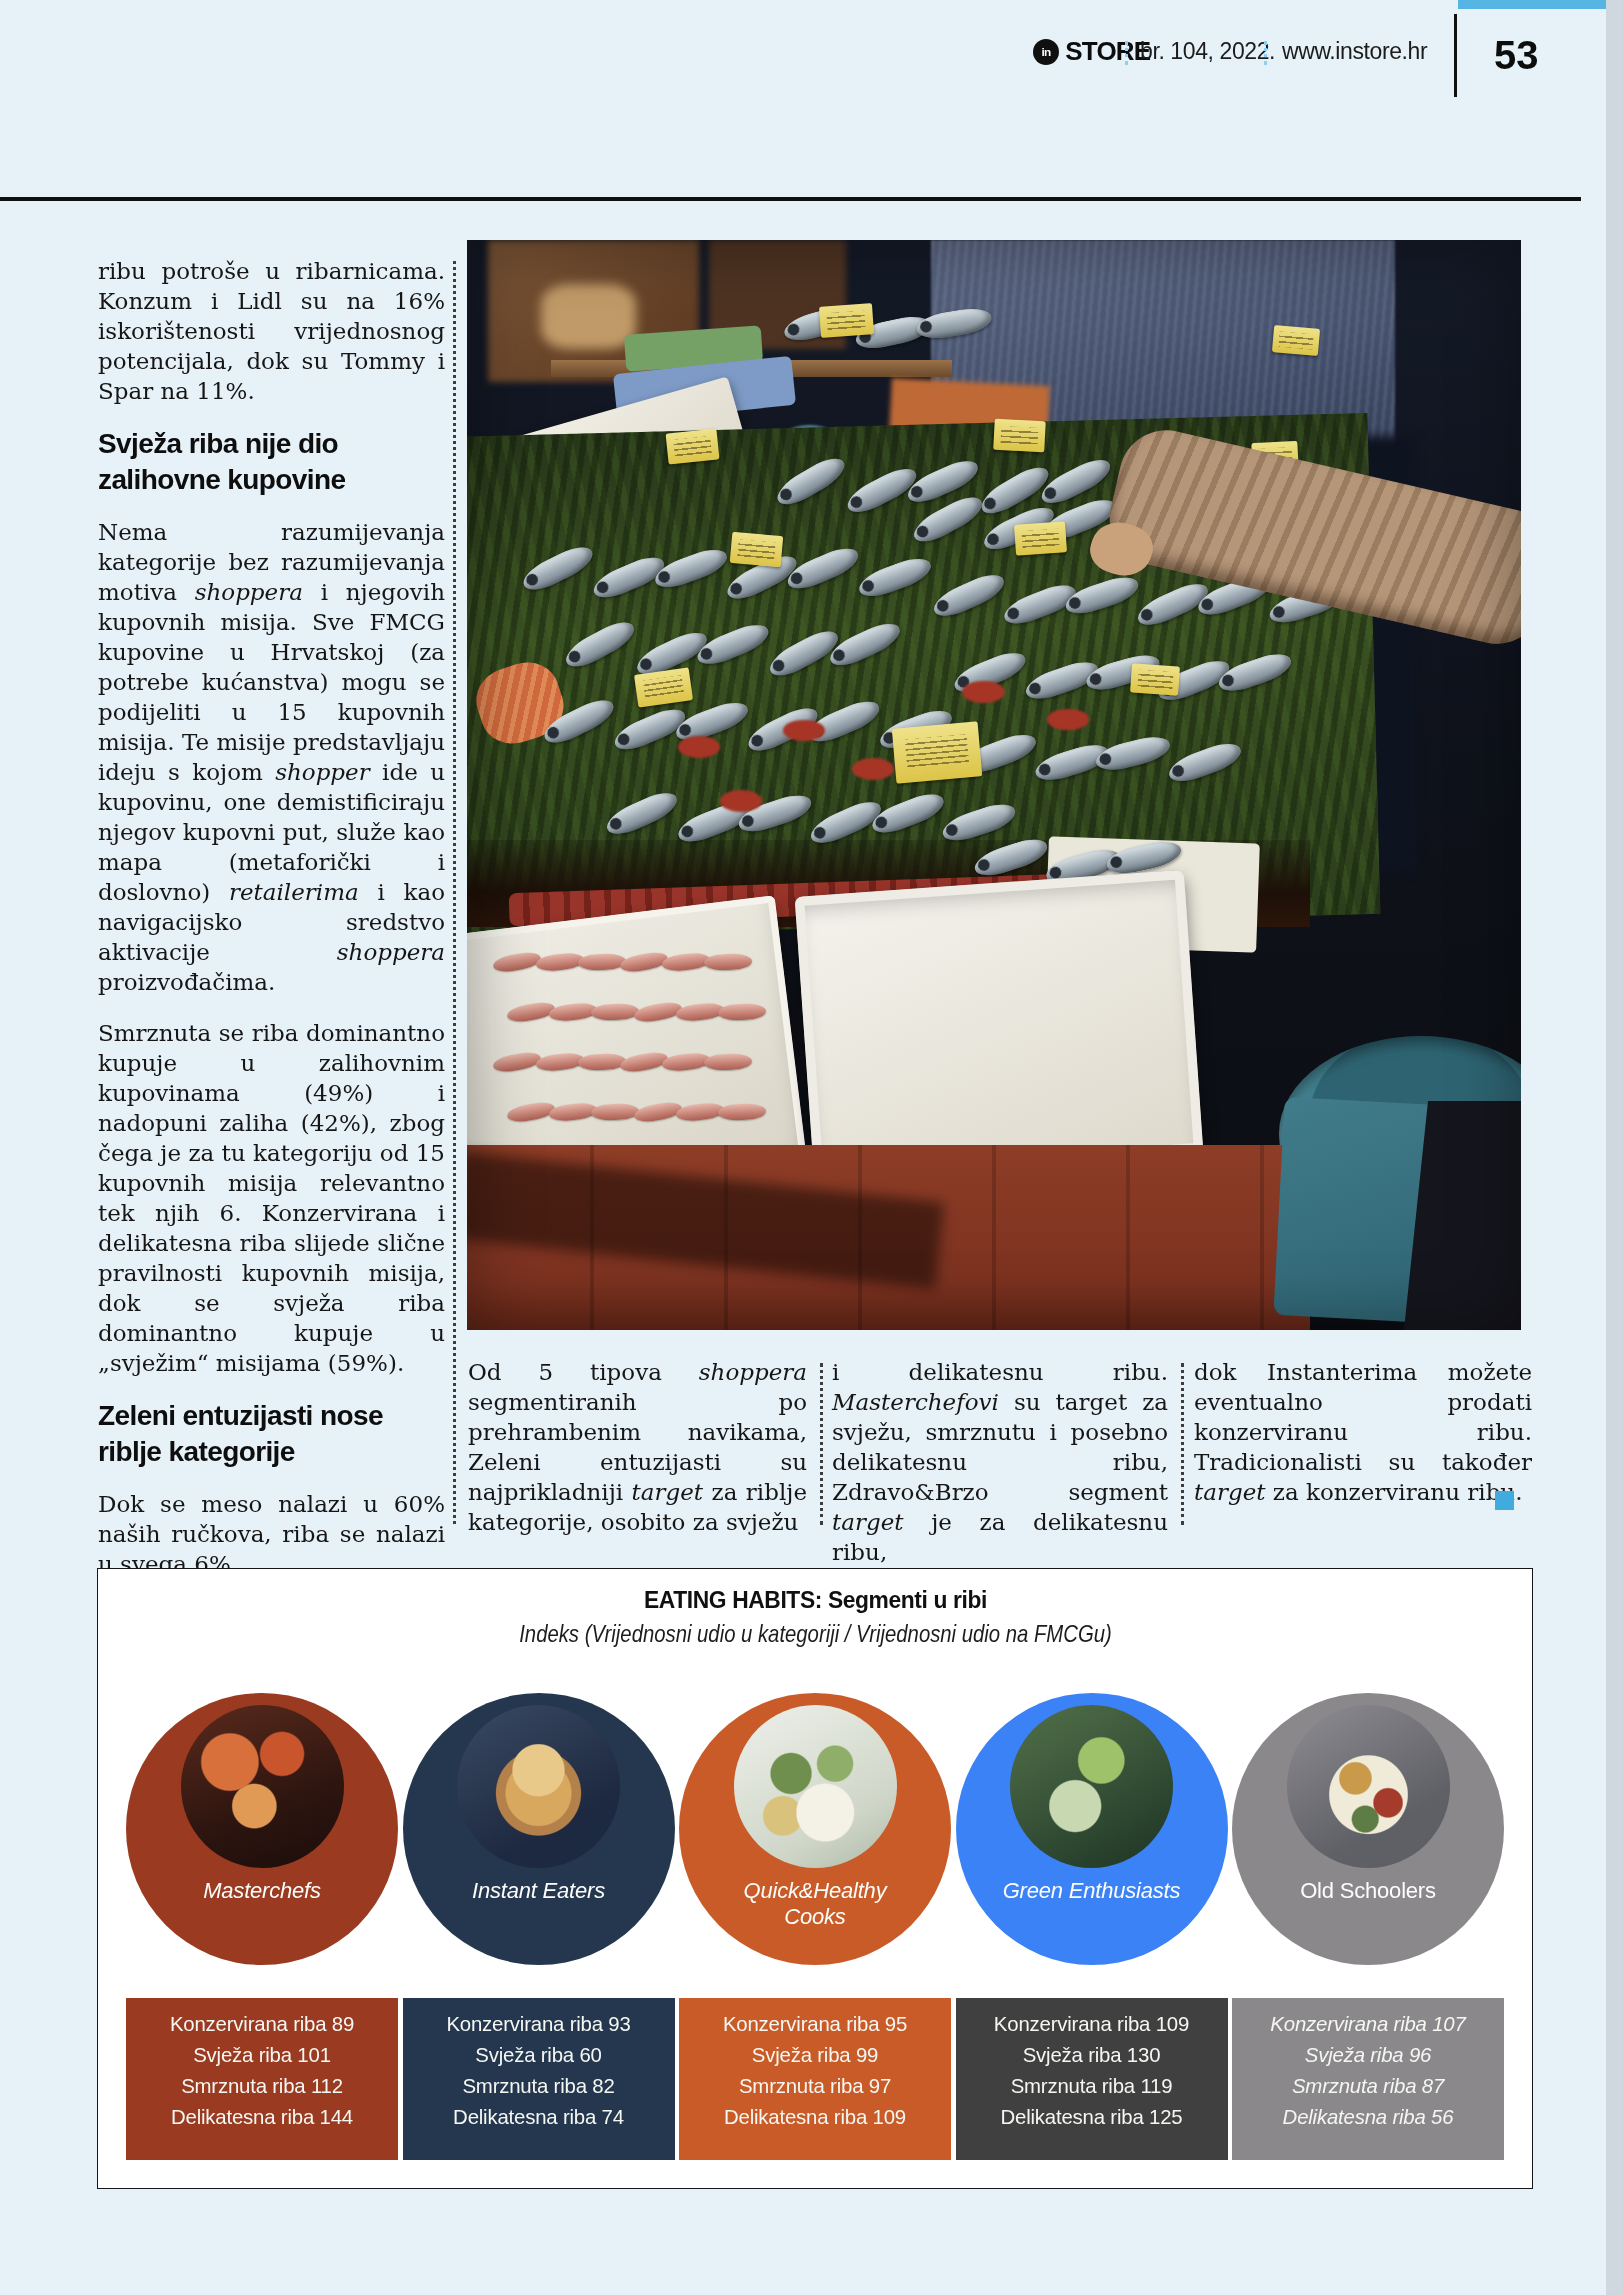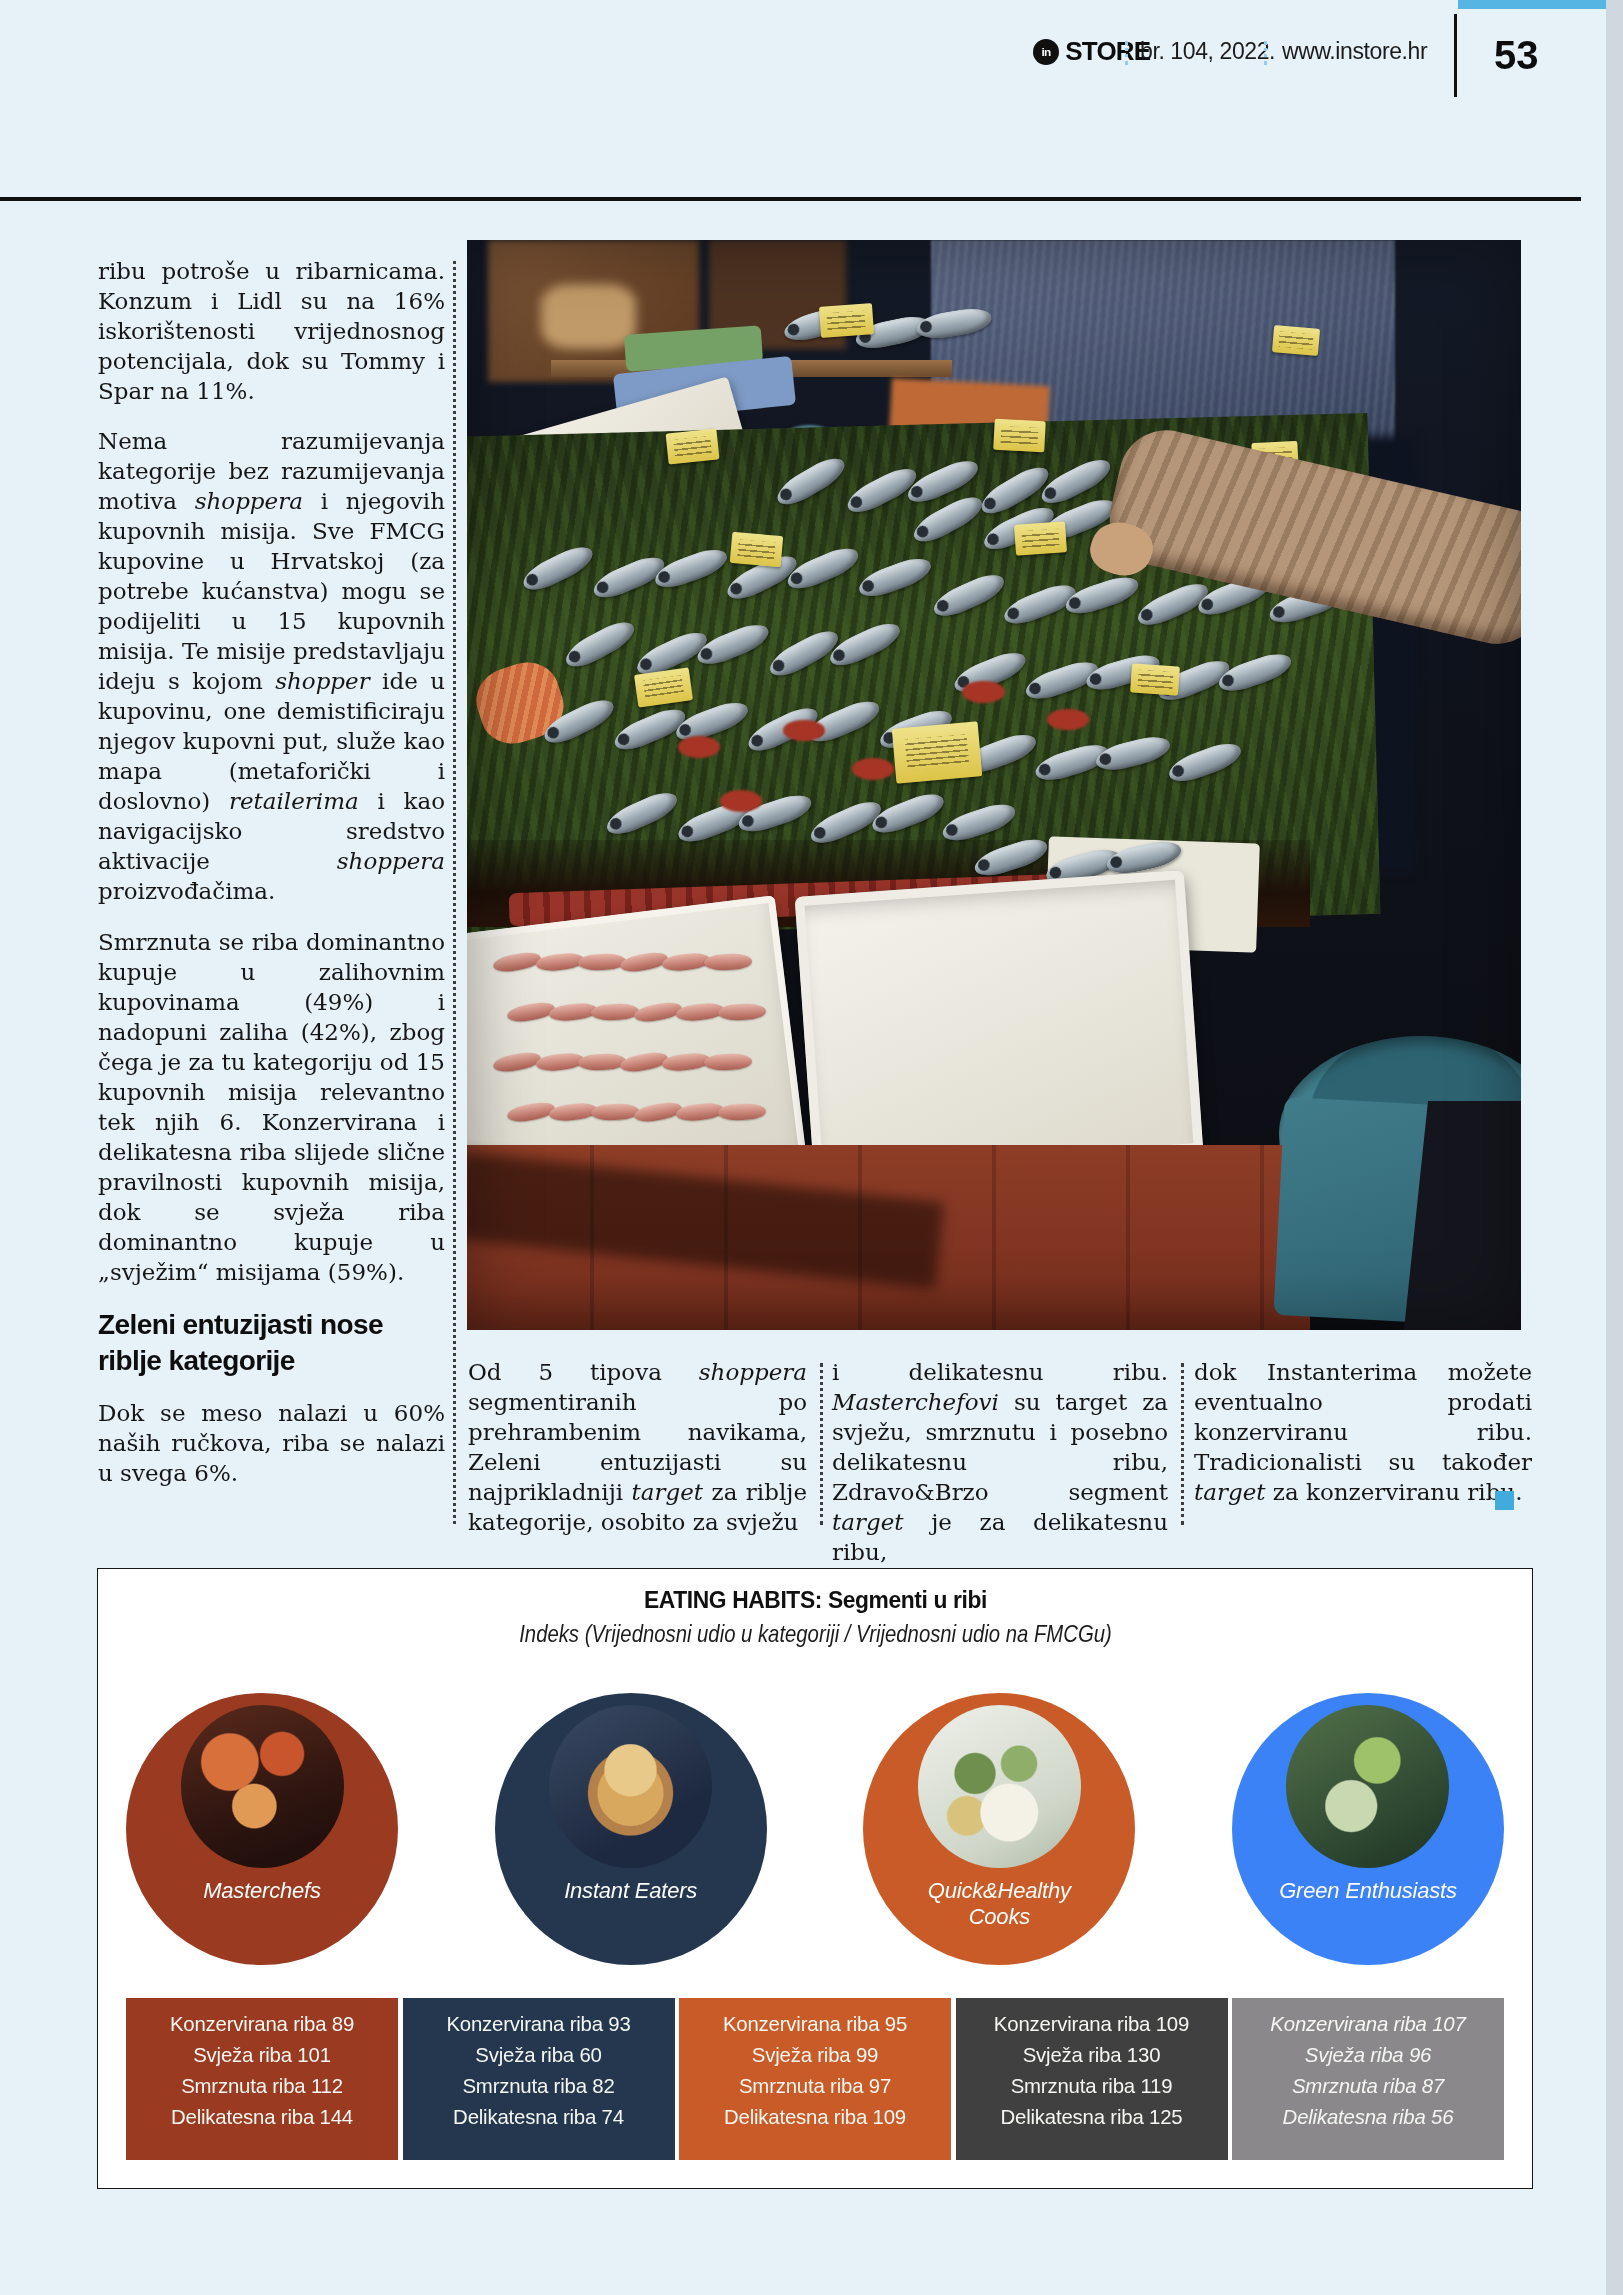--- a/index.html
+++ b/index.html
@@ -158,20 +158,21 @@
   <div class="hdr-sep" style="left:1125px"></div>
   <div class="hdr-item" style="left:1140px">br. 104, 2022.</div>
   <div class="hdr-sep" style="left:1264px"></div>
   <div class="hdr-item" style="left:1282px">www.instore.hr</div>
   <div class="hdr-vline"></div>
   <div class="hdr-page">53</div>
   <div class="hdr-rule"></div>
 
   <div class="colA">
     <p class="body-p">ribu potroše u ribarnicama. Konzum i Lidl su na 16% iskorištenosti vrijednosnog potencijala, dok su Tommy i Spar na 11%.</p>
+    <h2 class="col-h">Svježa riba nije dio zalihovne kupovine</h2>
     <p class="body-p">Nema razumijevanja kategorije bez razumijevanja motiva <i>shoppera</i> i njegovih kupovnih misija. Sve FMCG kupovine u Hrvatskoj (za potrebe kućanstva) mogu se podijeliti u 15 kupovnih misija. Te misije predstavljaju ideju s kojom <i>shopper</i> ide u kupovinu, one demistificiraju njegov kupovni put, služe kao mapa (metaforički i doslovno) <i>retailerima</i> i kao navigacijsko sredstvo aktivacije <i>shoppera</i> proizvođačima.</p>
     <p class="body-p">Smrznuta se riba dominantno kupuje u zalihovnim kupovinama (49%) i nadopuni zaliha (42%), zbog čega je za tu kategoriju od 15 kupovnih misija relevantno tek njih 6. Konzervirana i delikatesna riba slijede slične pravilnosti kupovnih misija, dok se svježa riba dominantno kupuje u „svježim“ misijama (59%).</p>
     <h2 class="col-h">Zeleni entuzijasti nose riblje kategorije</h2>
     <p class="body-p">Dok se meso nalazi u 60% naših ručkova, riba se nalazi u svega 6%.</p>
   </div>
 
   <div class="photo">
     <div class="ph-frame1"></div>
     <div class="ph-frame2"></div>
     <div class="ph-frame3"></div>
@@ -324,20 +325,24 @@
           <div class="seg-label lbl-italic">Instant Eaters</div>
         </div>
         <div class="seg-circle" style="background: rgb(200, 91, 39);">
           <div class="seg-photo seg-photo-2"></div>
           <div class="seg-label lbl-italic">Quick&amp;Healthy Cooks</div>
         </div>
         <div class="seg-circle" style="background: #3b82f6;">
           <div class="seg-photo seg-photo-3"></div>
           <div class="seg-label lbl-italic">Green Enthusiasts</div>
         </div>
+        <div class="seg-circle" style="background: rgb(138, 136, 139);">
+          <div class="seg-photo seg-photo-4"></div>
+          <div class="seg-label">Old Schoolers</div>
+        </div>
       </div>
     <div class="fig-boxes">
         <div class="seg-box" style="background: rgb(153, 58, 33);">
           <div class="seg-row">Konzervirana riba 89</div>
           <div class="seg-row">Svježa riba 101</div>
           <div class="seg-row">Smrznuta riba 112</div>
           <div class="seg-row">Delikatesna riba 144</div>
         </div>
         <div class="seg-box" style="background: rgb(36, 55, 79);">
           <div class="seg-row">Konzervirana riba 93</div>

